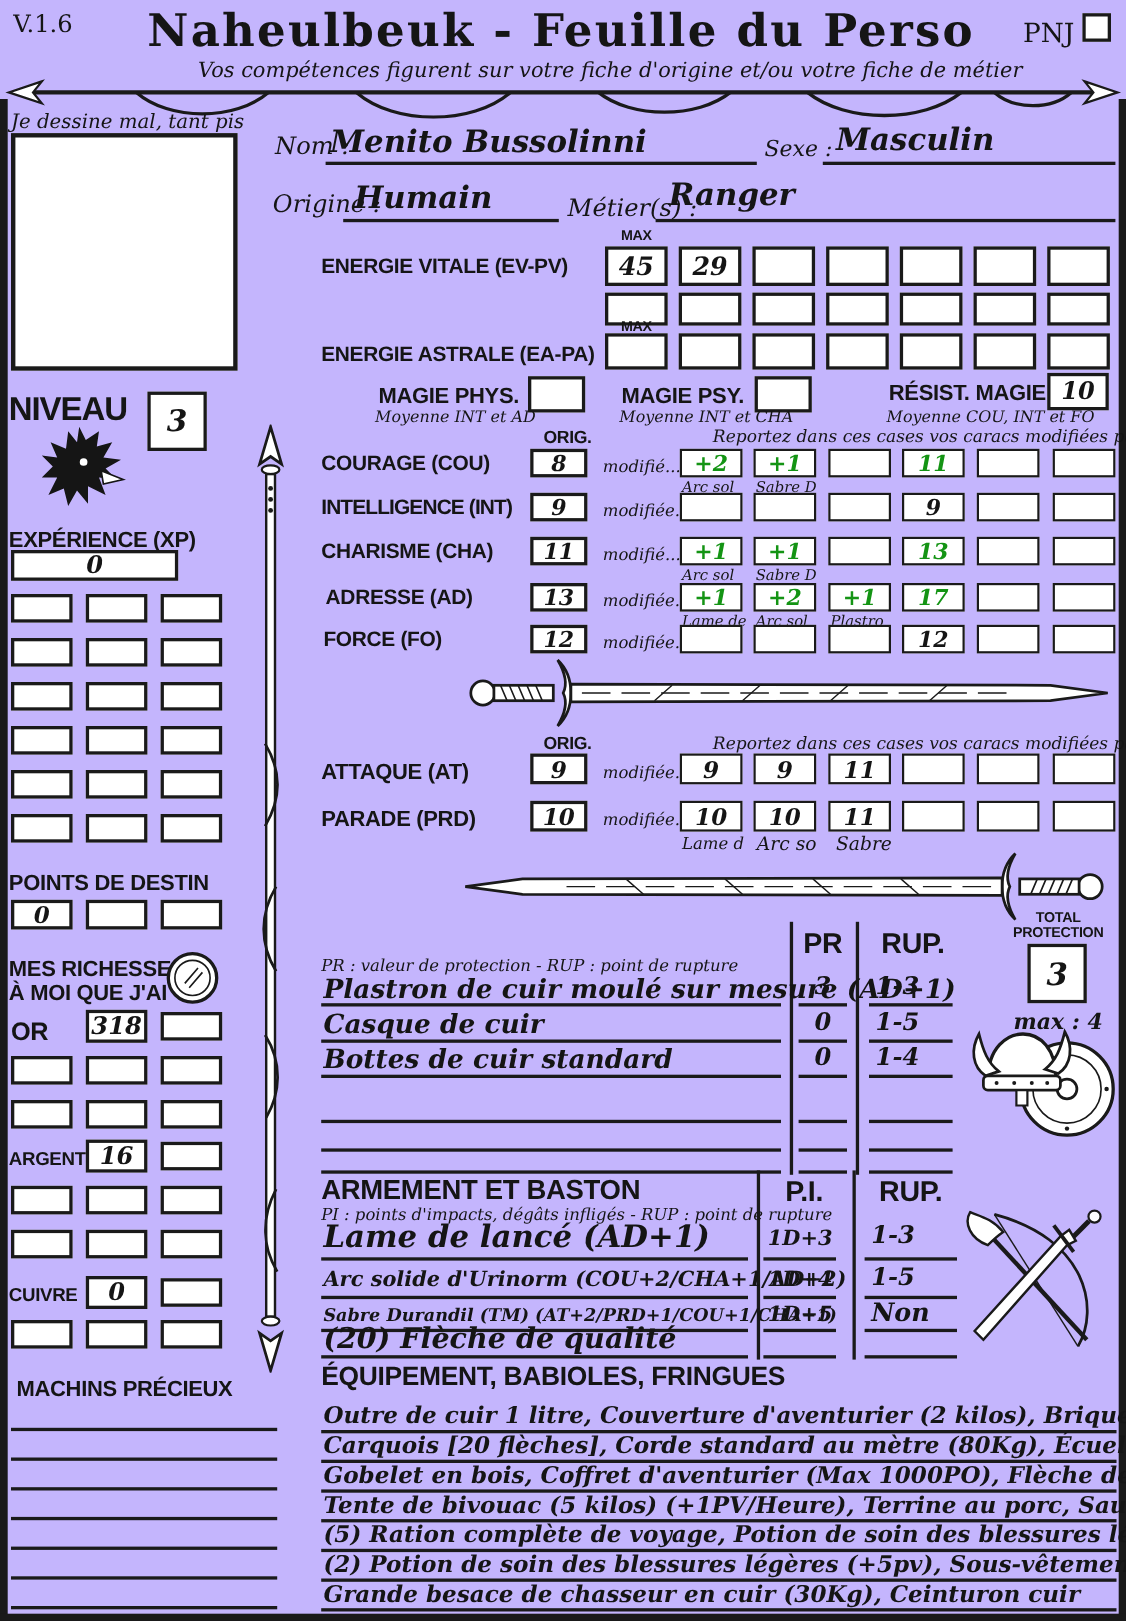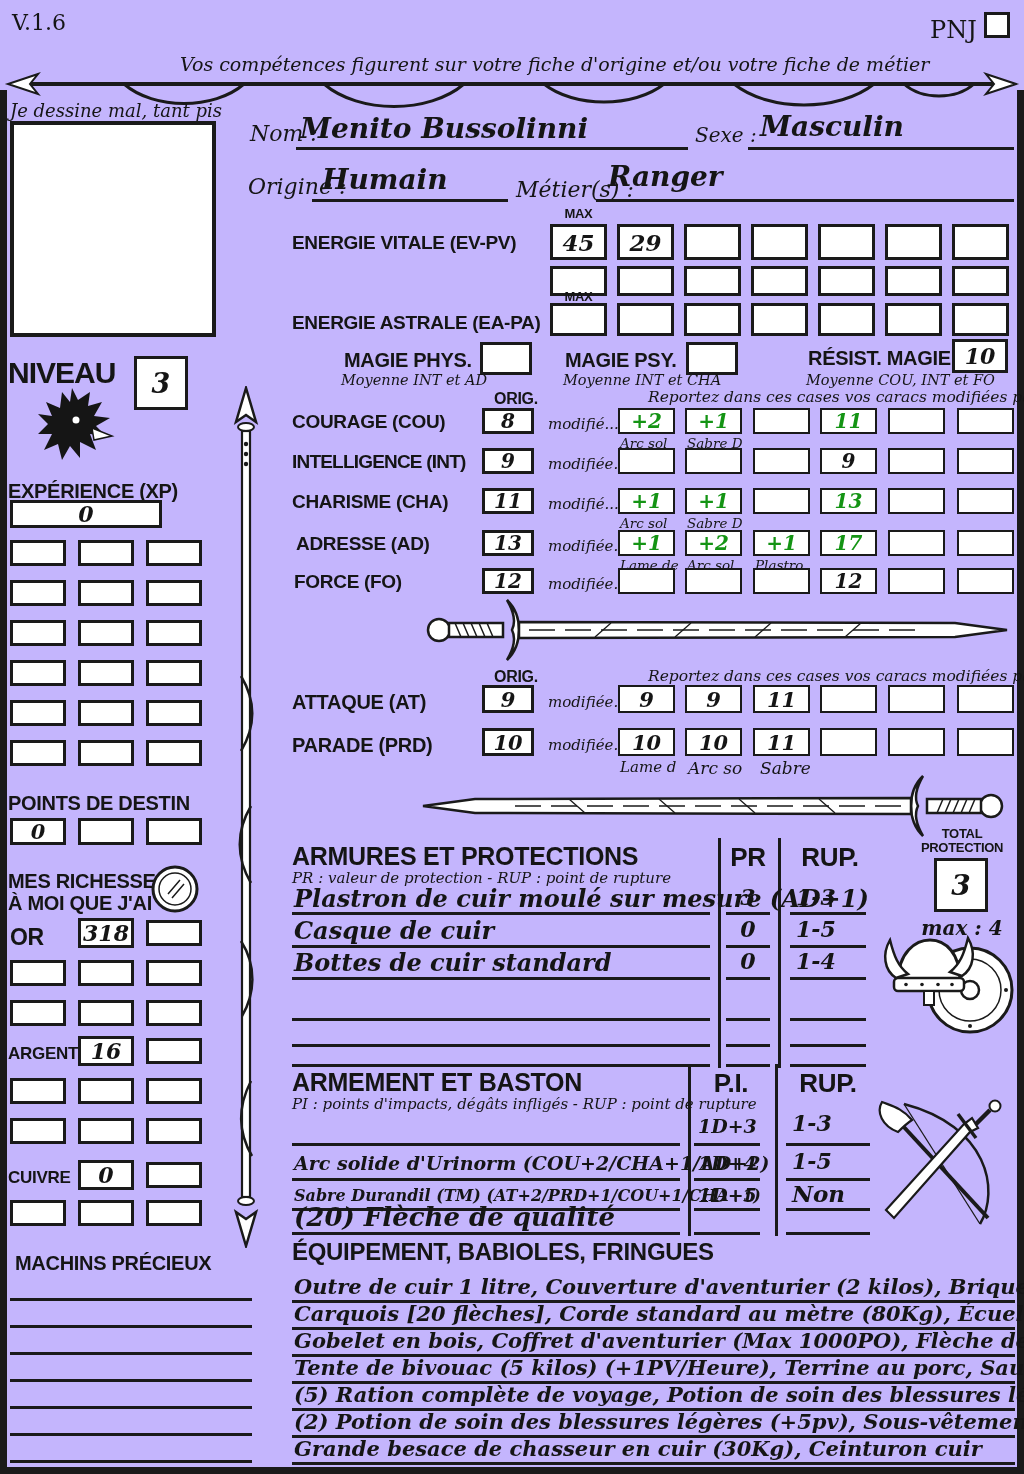--- a/index.html
+++ b/index.html
@@ -22,20 +22,21 @@
 </head>
 <body>
 
 <div class="sheet">
 
   <div class="abs" style="left:0;top:90px;width:7px;height:1384px;background:#1a1a1a"></div>
   <div class="abs" style="left:1017px;top:90px;width:7px;height:1384px;background:#1a1a1a"></div>
   <div class="abs" style="left:0;top:1467px;width:1024px;height:7px;background:#1a1a1a"></div>
 
   <div class="abs" style="left:12px;top:10px;font-family:'DejaVu Serif',serif;font-size:22px">V.1.6</div>
+  <div class="abs title ctr" style="left:120px;top:4px;width:780px;font-size:41px">Naheulbeuk - Feuille du Perso</div>
   <div class="cal ctr" style="left:180px;top:53px;width:660px;font-size:19px">Vos compétences figurent sur votre fiche d'origine et/ou votre fiche de métier</div>
   <div class="abs" style="left:930px;top:16px;font-family:'DejaVu Serif',serif;font-size:24px">PNJ</div>
   <div class="bx" style="left:984px;top:12px;width:26px;height:26px"></div>
 
   <svg class="abs" style="left:4px;top:70px" width="1016" height="38" viewBox="0 0 1016 38">
     <line x1="24" y1="14" x2="992" y2="14" stroke="#1a1a1a" stroke-width="4"></line>
     <polygon points="34,4 4,14 34,24 26,14" fill="#fff" stroke="#1a1a1a" stroke-width="2"></polygon>
     <polygon points="982,4 1012,14 982,24 990,14" fill="#fff" stroke="#1a1a1a" stroke-width="2"></polygon>
     <path d="M120,14 C150,40 210,40 240,14" fill="none" stroke="#1a1a1a" stroke-width="3"></path>
     <path d="M320,14 C355,44 425,44 460,14" fill="none" stroke="#1a1a1a" stroke-width="3"></path>
@@ -293,21 +294,20 @@
   <svg class="abs" style="left:415px;top:774px;transform:scaleX(-1)" width="600" height="64" viewBox="0 0 600 64">
     <circle cx="24" cy="32" r="11" fill="#fff" stroke="#1a1a1a" stroke-width="2.5"></circle>
     <rect x="34" y="25" width="54" height="14" fill="#fff" stroke="#1a1a1a" stroke-width="2.5"></rect>
     <path d="M40,25 l6,14 M48,25 l6,14 M56,25 l6,14 M64,25 l6,14 M72,25 l6,14" stroke="#1a1a1a" stroke-width="1.5"></path>
     <path d="M92,2 C108,17 108,47 92,62 C99,50 101,40 97,32 C101,24 99,14 92,2 Z" fill="#fff" stroke="#1a1a1a" stroke-width="2.5"></path>
     <path d="M104,24 L540,25 L592,32 L540,39 L104,40 Z" fill="#fff" stroke="#1a1a1a" stroke-width="2.5"></path>
     <path d="M114,32 L500,32" stroke="#1a1a1a" stroke-width="1.3" stroke-dasharray="26 10"></path>
     <path d="M180,39 l16,-14 M260,39 l16,-14 M340,39 l16,-14 M430,39 l16,-14" stroke="#1a1a1a" stroke-width="1.3"></path>
   </svg>
 
-  <div class="lbl" style="left:292px;top:842px;font-size:25px">ARMURES ET PROTECTIONS</div>
   <div class="cal" style="left:292px;top:869px;font-size:15px">PR : valeur de protection - RUP : point de rupture</div>
   <div class="lbl ctr" style="left:722px;top:842px;width:52px;font-size:26px">PR</div>
   <div class="lbl ctr" style="left:788px;top:842px;width:84px;font-size:26px">RUP.</div>
   <div class="vl" style="left:718px;top:838px;height:230px"></div>
   <div class="vl" style="left:778px;top:838px;height:230px"></div>
 
   <div class="lbl ctr" style="left:912px;top:826px;width:100px;font-size:13px">TOTAL</div>
   <div class="lbl ctr" style="left:912px;top:840px;width:100px;font-size:13px">PROTECTION</div>
   <div class="bx hw" style="left:934px;top:858px;width:54px;height:54px;font-size:28px">3</div>
   <div class="hwt ctr" style="left:912px;top:916px;width:100px;font-size:20px">max : 4</div>
@@ -362,20 +362,21 @@
     <path d="M42,63 h10 v14 h-10 Z" fill="#fff" stroke="#1a1a1a" stroke-width="2"></path>
   </svg>
 
   <div class="lbl" style="left:292px;top:1068px;font-size:25px">ARMEMENT ET BASTON</div>
   <div class="cal" style="left:292px;top:1095px;font-size:15px">PI : points d'impacts, dégâts infligés - RUP : point de rupture</div>
   <div class="lbl ctr" style="left:692px;top:1068px;width:78px;font-size:26px">P.I.</div>
   <div class="lbl ctr" style="left:786px;top:1068px;width:84px;font-size:26px">RUP.</div>
   <div class="vl" style="left:688px;top:1064px;height:172px"></div>
   <div class="vl" style="left:775px;top:1064px;height:172px"></div>
 
+  <div class="hwt" style="left:294px;top:1108px;font-size:28px">Lame de lancé (AD+1)</div>
   <div class="hwt" style="left:698px;top:1115px;font-size:19px">1D+3</div>
   <div class="hwt" style="left:792px;top:1110px;font-size:22px">1-3</div>
   <div class="ul" style="left:292px;top:1143px;width:388px"></div>
   <div class="ul" style="left:694px;top:1143px;width:66px"></div>
   <div class="ul" style="left:786px;top:1143px;width:84px"></div>
 
   <div class="hwt" style="left:294px;top:1152px;font-size:19px">Arc solide d'Urinorm (COU+2/CHA+1/AD+2)</div>
   <div class="hwt" style="left:698px;top:1152px;font-size:19px">1D+4</div>
   <div class="hwt" style="left:792px;top:1148px;font-size:22px">1-5</div>
   <div class="ul" style="left:292px;top:1178px;width:388px"></div>

